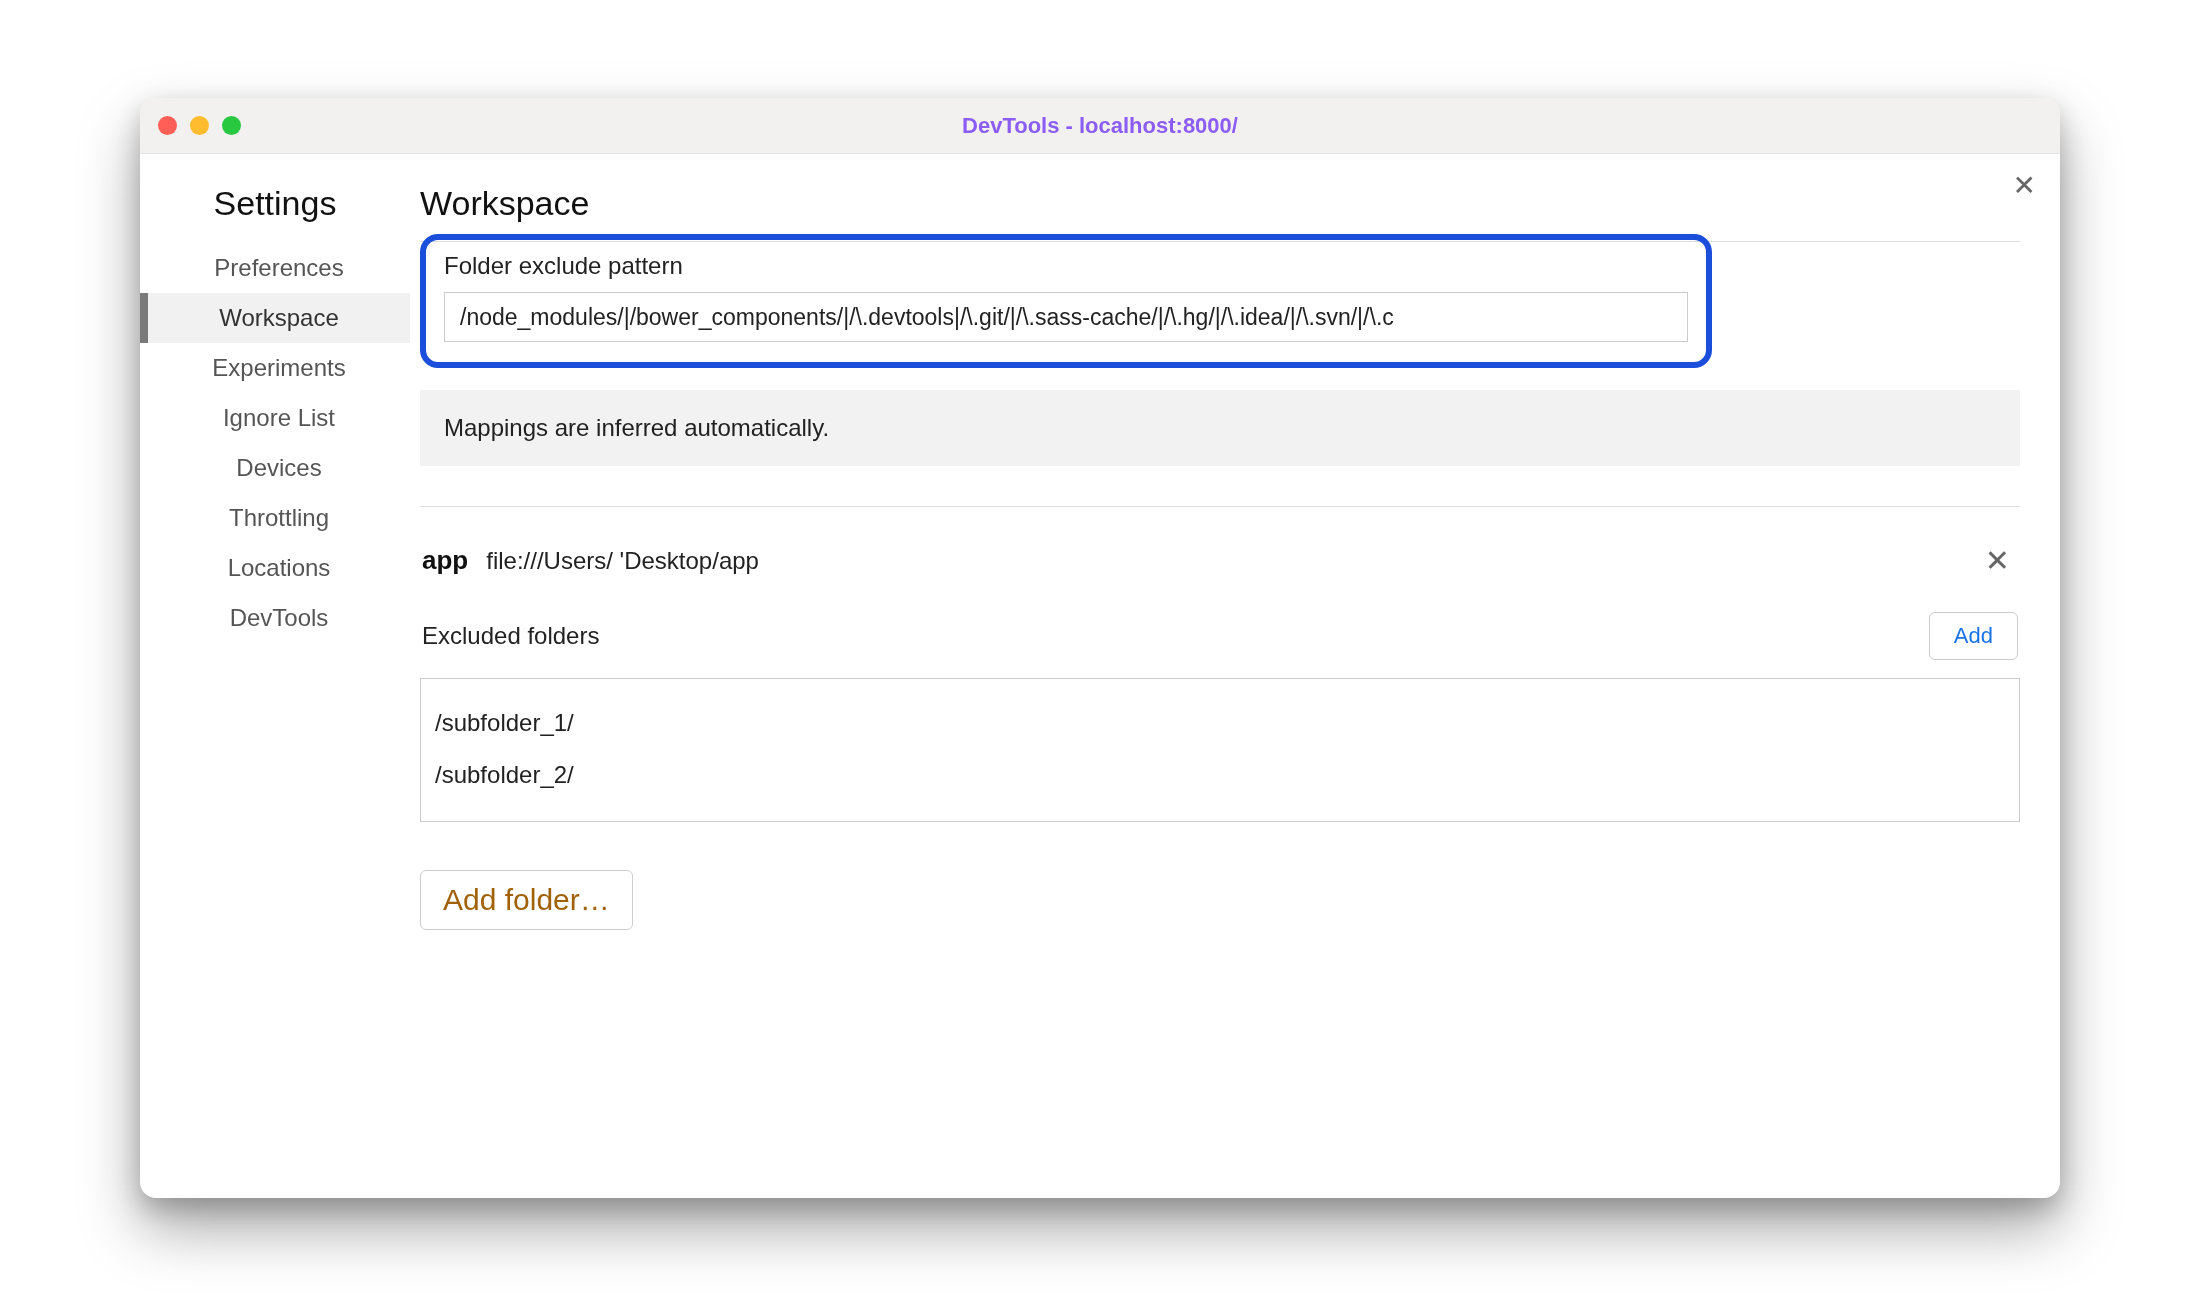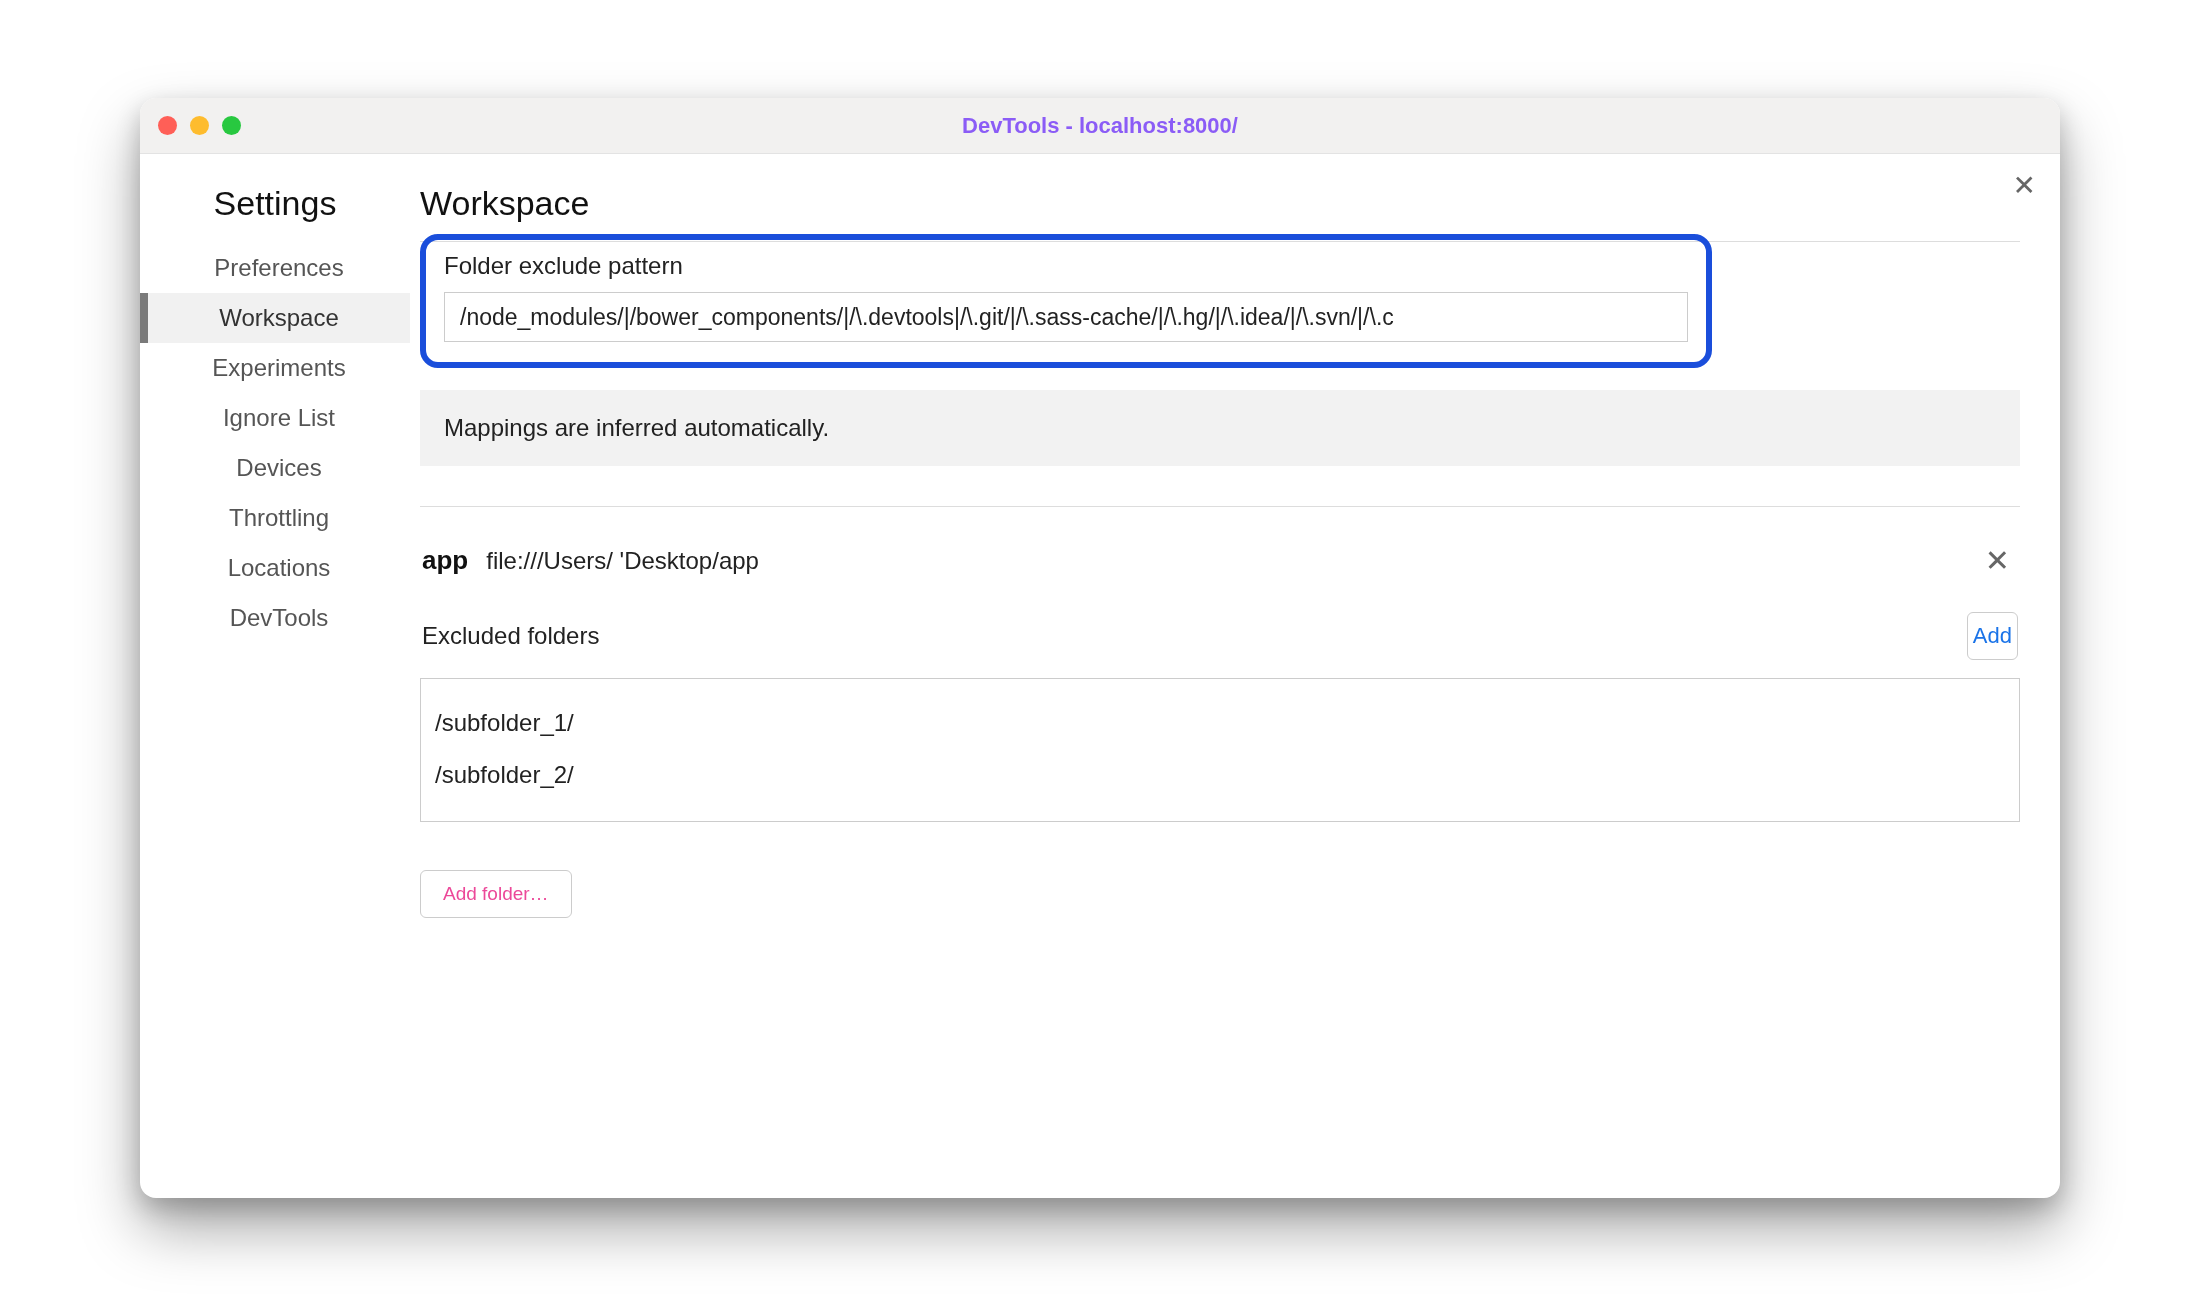--- a/index.html
+++ b/index.html
@@ -178,21 +178,21 @@
     }
     .excluded-label {
       font-size: 24px;
       color: #222;
     }
     .add-btn {
       margin-left: auto;
       background: #fff;
       border: 1px solid #ccc;
       border-radius: 6px;
-      padding: 10px 5px;
+      padding: 10px 24px;
       font-size: 22px;
       color: #1a73e8;
       cursor: pointer;
       font-family: inherit;
     }
     .excluded-list {
       border: 1px solid #ccc;
       margin-top: 18px;
       padding: 18px 14px 20px 14px;
     }
@@ -200,22 +200,22 @@
       font-size: 24px;
       color: #222;
       padding: 12px 0;
     }
     .add-folder-btn {
       margin-top: 48px;
       background: #fff;
       border: 1px solid #ccc;
       border-radius: 6px;
       padding: 12px 22px;
-      font-size: 19px;
-      color: #ec4899;
+      font-size: 30px;
+      color: #a16207;
       cursor: pointer;
       font-family: inherit;
     }
   </style>
 </head>
 <body>
 
 <div class="window">
   <div class="titlebar">
     <div class="traffic-lights">

